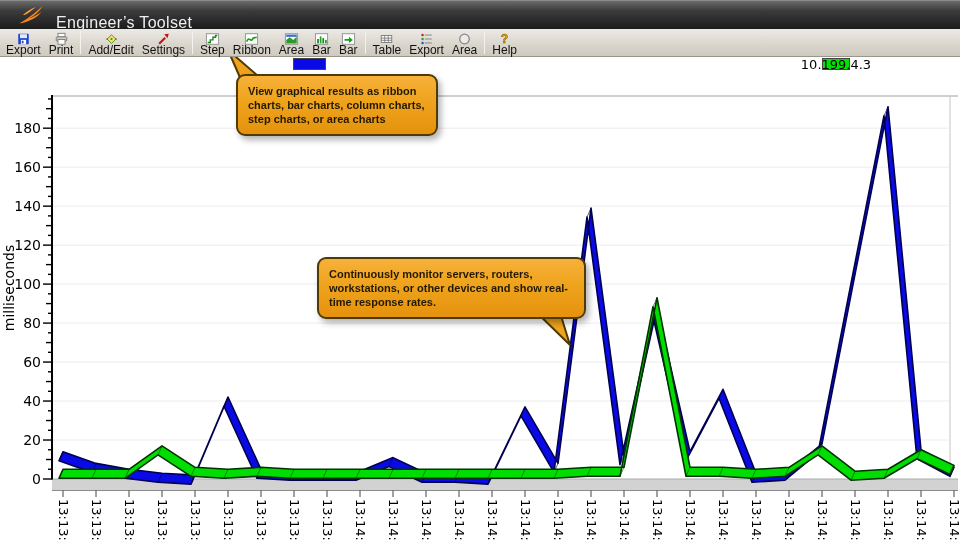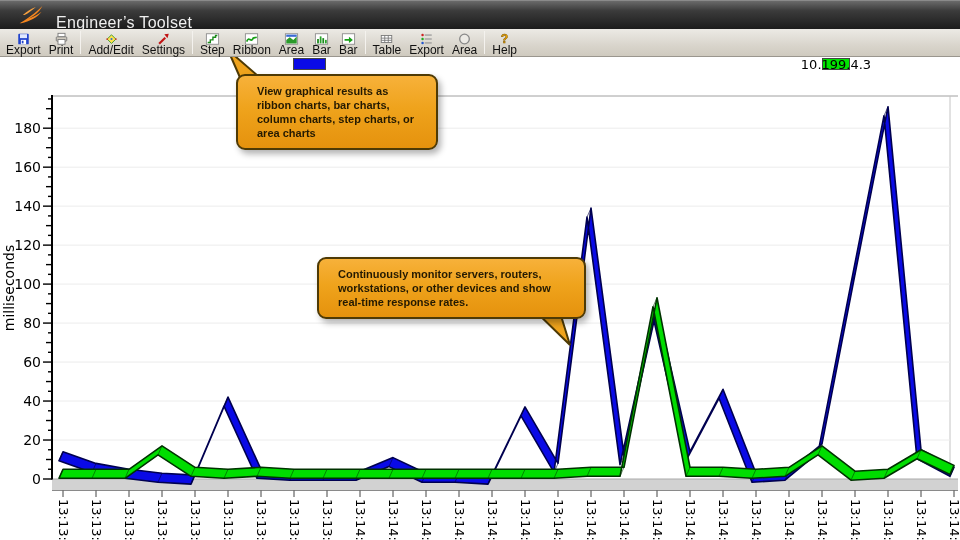--- a/index.html
+++ b/index.html
@@ -33,21 +33,21 @@
 
   
   #chart { position:absolute; left:0; top:0; width:960px; height:540px; z-index:1; }
 
   
   .callout { position:absolute; z-index:6;
     background:linear-gradient(180deg,#f7b13a 0%,#efa31c 45%,#e5920d 100%);
     border:2px solid #4e3a05; border-radius:9px;
     box-shadow:3px 4px 6px rgba(0,0,0,.30);
     color:#241a02; font-size:11px; font-weight:bold; line-height:14px;
-    padding:8px 19px; font-family:"Liberation Sans",sans-serif; }
+    padding:8px 10px; font-family:"Liberation Sans",sans-serif; }
   .callout-tail { position:absolute; z-index:5; }
 </style>
 </head>
 <body>
 
 <svg id="chart" xmlns="http://www.w3.org/2000/svg" viewBox="0 0 960 540">
     <defs>
       <clipPath id="plotclip">
         <rect x="53" y="96" width="906" height="395"></rect>
       </clipPath>

